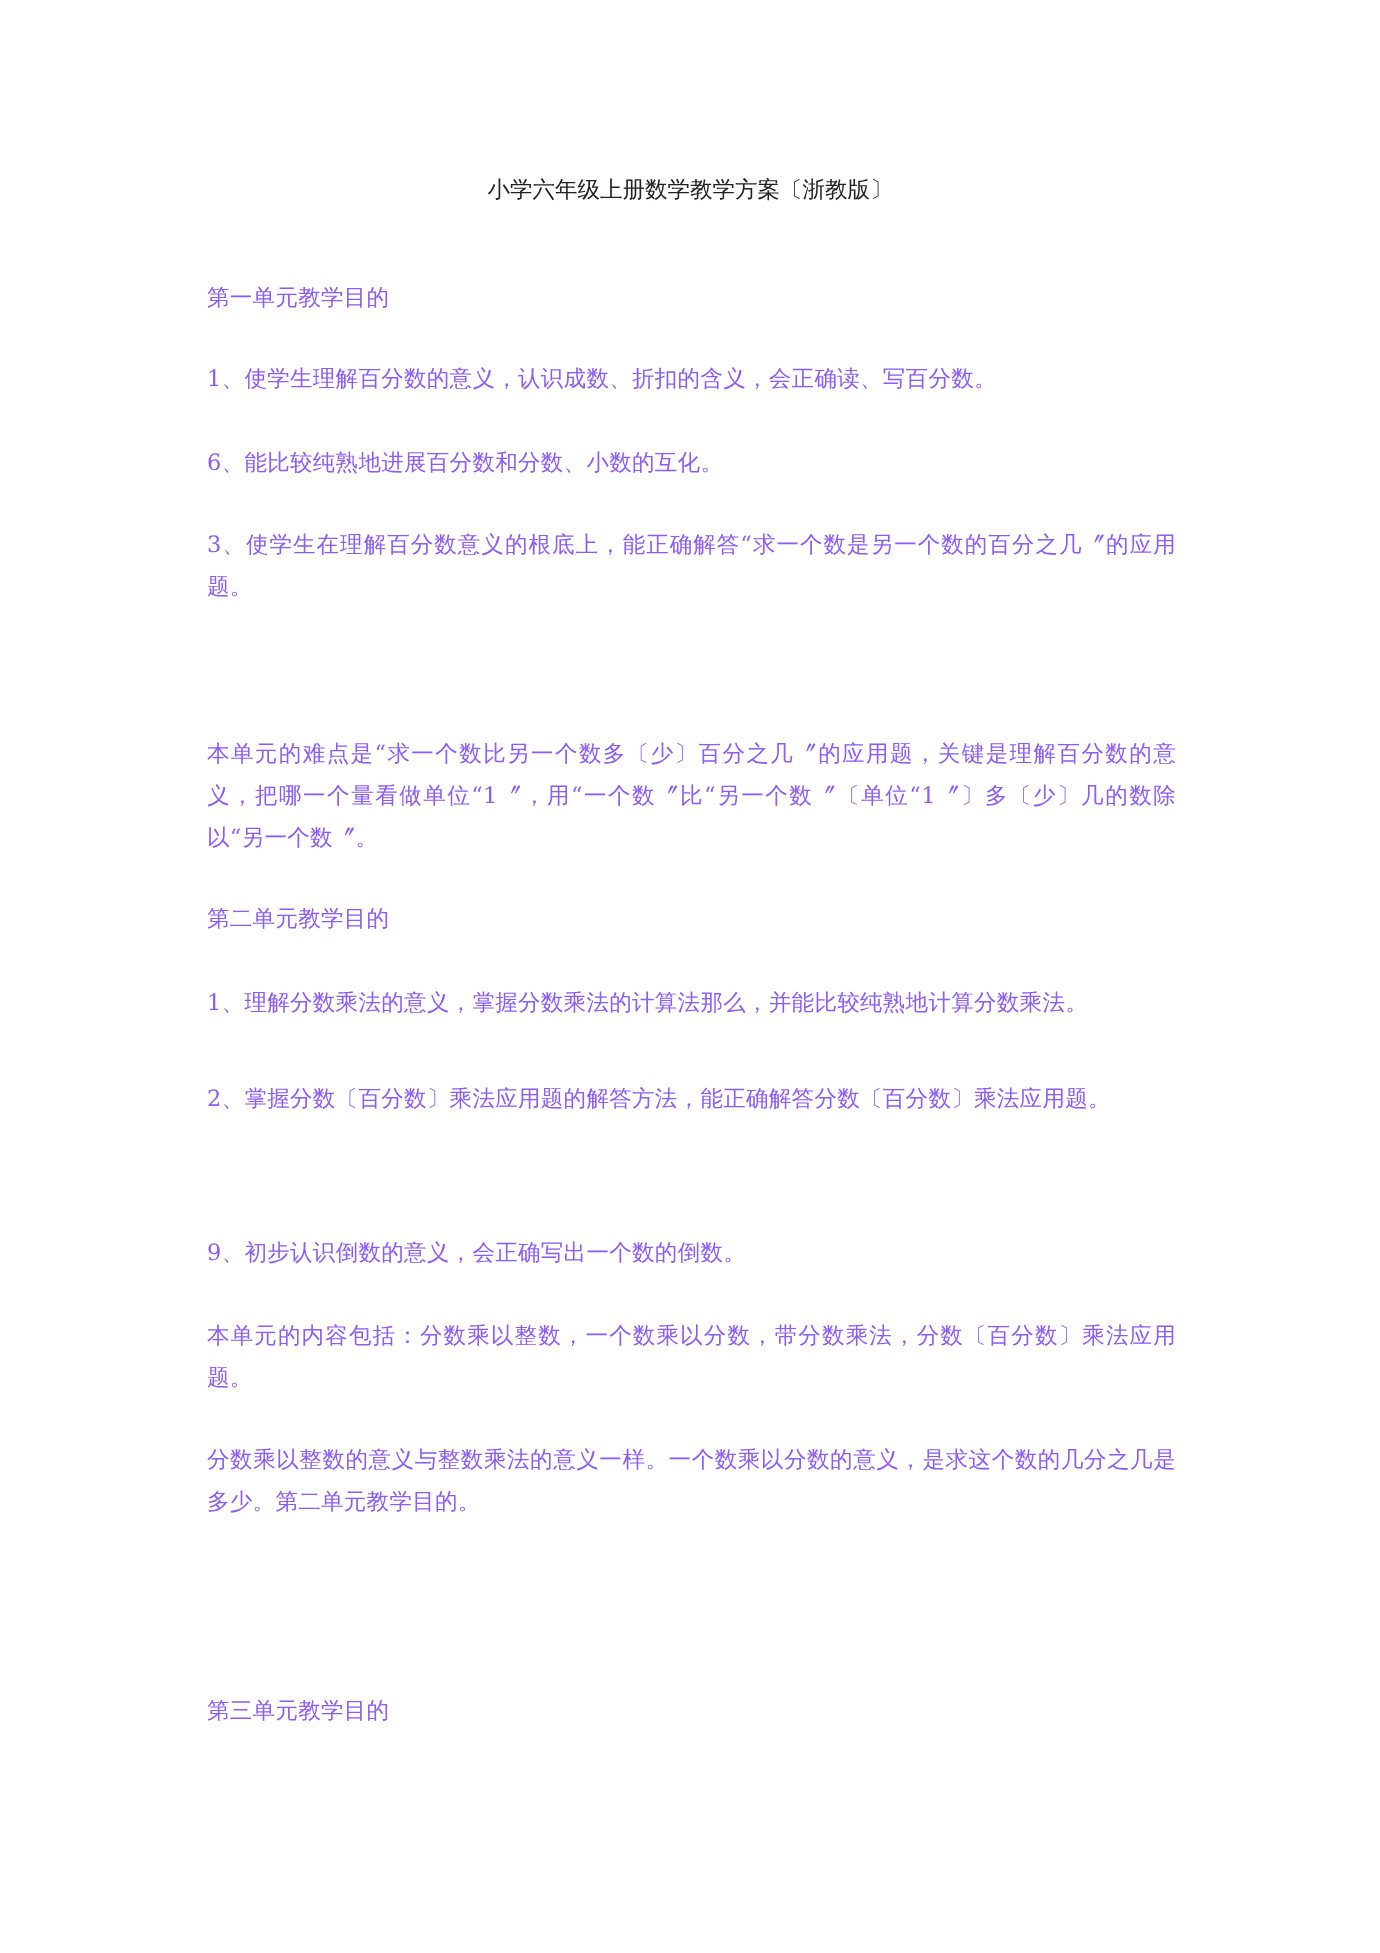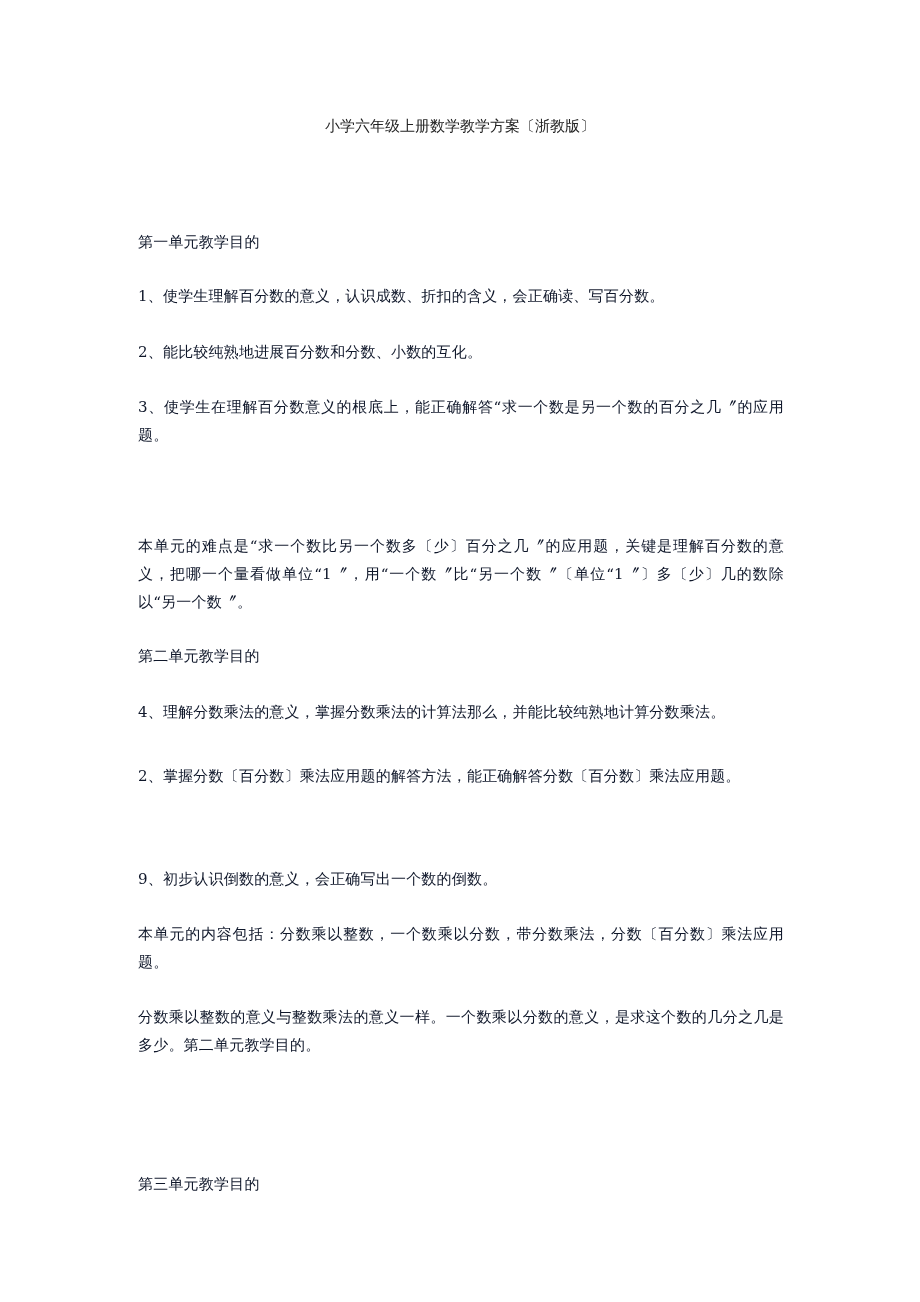--- a/index.html
+++ b/index.html
@@ -2,35 +2,35 @@
 <html><head>
 <meta charset="utf-8">
 <style>
   html, body { margin: 0; padding: 0; background: #ffffff; }
   body { width: 920px; height: 1302px; position: relative; overflow: hidden;
          font-family: "DejaVu Serif", "Liberation Serif", serif; color: #222; }
   .page { position: absolute; left: 0; top: 0; width: 760px; height: 1302px; background: #fff; }
   .title { position: absolute; top: 116px; left: 0; width: 920px; text-align: center;
            font-size: 15px; line-height: 20px; color: #222; }
   .para { position: absolute; left: 138px; width: 646px; font-size: 15px; line-height: 28px;
-          color: #0f172a; letter-spacing: 0.2px; text-align: justify; margin-top: 44px; }
+          color: #8b5cf6; letter-spacing: 0.2px; text-align: justify; }
 </style>
 </head>
 <body>
 
 <div class="page">
   <div class="title">小学六年级上册数学教学方案〔浙教版〕</div>
 
   <div class="para" style="top:184px">第一单元教学目的</div>
   <div class="para" style="top:238px">1、使学生理解百分数的意义，认识成数、折扣的含义，会正确读、写百分数。</div>
-  <div class="para" style="top:294px">2、能比较纯熟地进展百分数和分数、小数的互化。</div>
+  <div class="para" style="top:294px">6、能比较纯熟地进展百分数和分数、小数的互化。</div>
   <div class="para" style="top:349px">3、使学生在理解百分数意义的根底上，能正确解答“求一个数是另一个数的百分之几〞的应用题。</div>
   <div class="para" style="top:488px">本单元的难点是“求一个数比另一个数多〔少〕百分之几〞的应用题，关键是理解百分数的意义，把哪一个量看做单位“1〞，用“一个数〞比“另一个数〞〔单位“1〞〕多〔少〕几的数除以“另一个数〞。</div>
 
   <div class="para" style="top:598px">第二单元教学目的</div>
-  <div class="para" style="top:654px">4、理解分数乘法的意义，掌握分数乘法的计算法那么，并能比较纯熟地计算分数乘法。</div>
+  <div class="para" style="top:654px">1、理解分数乘法的意义，掌握分数乘法的计算法那么，并能比较纯熟地计算分数乘法。</div>
   <div class="para" style="top:718px">2、掌握分数〔百分数〕乘法应用题的解答方法，能正确解答分数〔百分数〕乘法应用题。</div>
   <div class="para" style="top:821px">9、初步认识倒数的意义，会正确写出一个数的倒数。</div>
   <div class="para" style="top:876px">本单元的内容包括：分数乘以整数，一个数乘以分数，带分数乘法，分数〔百分数〕乘法应用题。</div>
   <div class="para" style="top:959px">分数乘以整数的意义与整数乘法的意义一样。一个数乘以分数的意义，是求这个数的几分之几是多少。第二单元教学目的。</div>
 
   <div class="para" style="top:1126px">第三单元教学目的</div>
 </div>
 
 </body></html>

